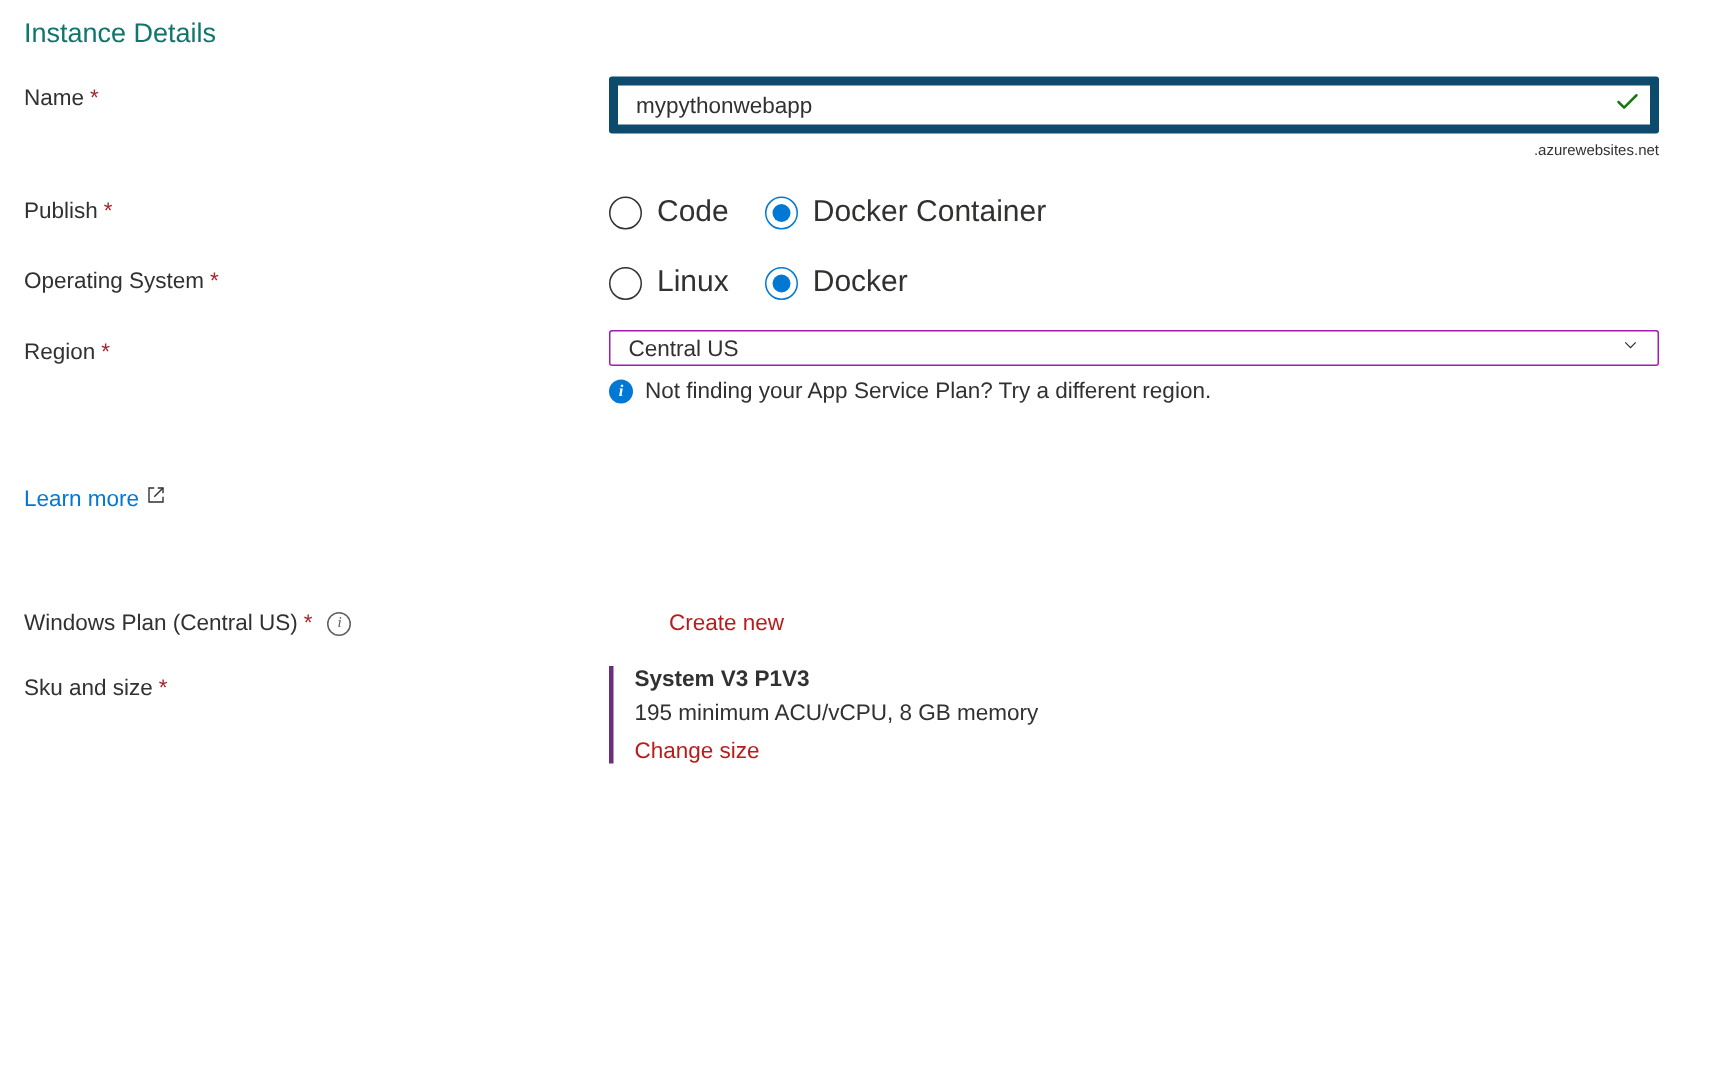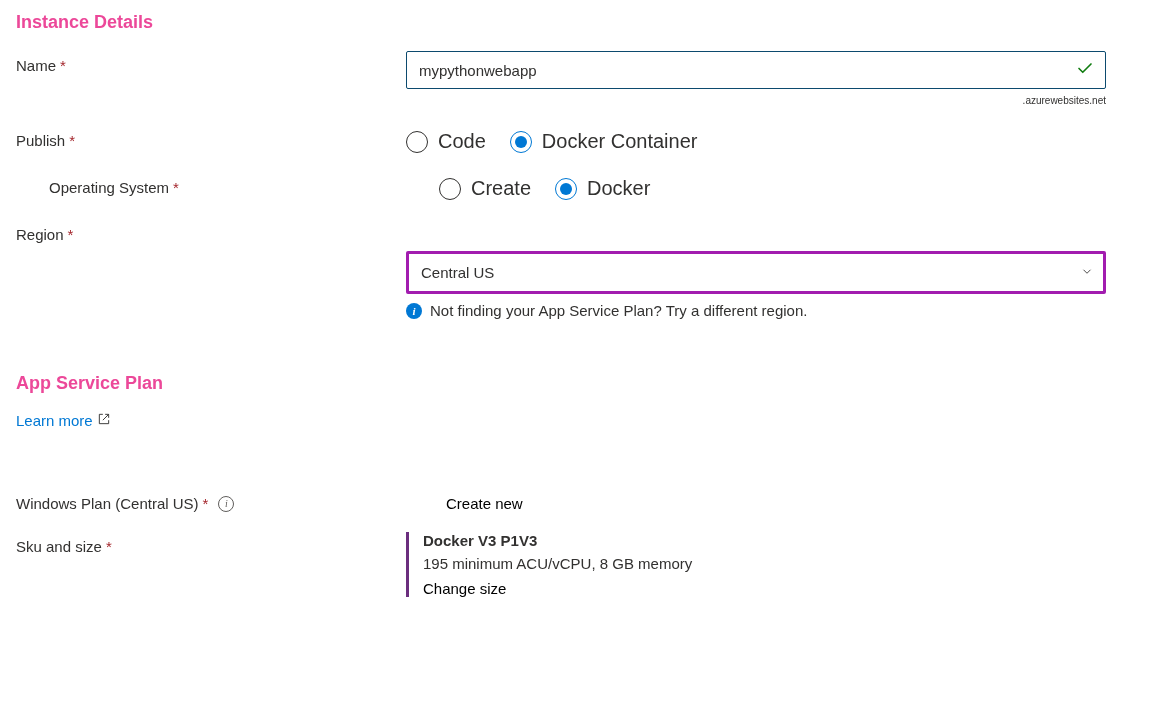--- a/index.html
+++ b/index.html
@@ -10,22 +10,22 @@
     body {
       font-family: 'Segoe UI', -apple-system, sans-serif;
       font-size: 15px;
       color: #323130;
       background: #ffffff;
       padding: 12px 16px;
       width: 1149px;
     }
     .section-header {
       font-size: 18px;
-      font-weight: 700;
-      color: #ec4899;
+      font-weight: 400;
+      color: #0f766e;
       margin-bottom: 18px;
     }
     .form-row {
       display: flex;
       align-items: flex-start;
       margin-bottom: 20px;
     }
     .form-label {
       width: 390px;
       padding-top: 6px;
@@ -47,21 +47,21 @@
       height: 38px;
       padding: 6px 40px 6px 12px;
       border: 1px solid #605e5c;
       border-radius: 2px;
       font-size: 15px;
       font-family: inherit;
       color: #323130;
       outline: none;
     }
     .text-input.valid {
-      border: 1px solid #0c4a6e;
+      border: 6px solid #0c4a6e;
     }
     .input-wrapper {
       position: relative;
     }
     .valid-check {
       position: absolute;
       right: 12px;
       top: 50%;
       transform: translateY(-50%);
       color: #107c10;
@@ -103,30 +103,29 @@
       height: 12px;
       background: #0078d4;
       border-radius: 50%;
     }
     .select-wrapper {
       position: relative;
       width: 100%;
     }
     .select-input {
       width: 100%;
-      height: 43px;
+      height: 24px;
       padding: 6px 40px 6px 12px;
-      border: 3px solid #a21caf;
+      border: 1px solid #a21caf;
       border-radius: 2px;
       font-size: 15px;
       background: #fff;
       cursor: pointer;
       display: flex;
       align-items: center;
-      margin-top: 31px;
     }
     .chevron {
       position: absolute;
       right: 12px;
       top: 50%;
       transform: translateY(-50%);
       pointer-events: none;
     }
     .info-row {
       display: flex;
@@ -193,21 +192,21 @@
       font-weight: 600;
       font-size: 15px;
       margin-bottom: 6px;
     }
     .sku-detail {
       font-size: 15px;
       color: #323130;
       margin-bottom: 8px;
     }
     .sub-link {
-      color: #000000;
+      color: #b91c1c;
       cursor: pointer;
       font-size: 15px;
       margin-top: 6px;
       display: inline-block;
     }
     .mb-30 {
       margin-bottom: 30px;
     }
   </style>
 </head>
@@ -247,30 +246,30 @@
       <label class="radio-option">
         <span class="radio-circle checked">
             <span class="radio-dot"></span>
           </span>
         <span>Docker Container</span>
       </label>
     </div>
   </div>
 </div>
 
-<div class="form-row" style="margin-top:20px;margin-left:33px;">
+<div class="form-row" style="margin-top:20px;">
   <div class="form-label">
     <span>Operating System</span>
     <span class="required">*</span>
   </div>
   <div class="form-control-area">
     <div class="radio-group">
       <label class="radio-option">
         <span class="radio-circle"></span>
-        <span>Create</span>
+        <span>Linux</span>
       </label>
       <label class="radio-option">
         <span class="radio-circle checked">
             <span class="radio-dot"></span>
           </span>
         <span>Docker</span>
       </label>
     </div>
   </div>
 </div>
@@ -292,21 +291,20 @@
       </span>
     </div>
     <div class="info-row">
       <span class="info-icon">i</span>
       <span>Not finding your App Service Plan? Try a different region.</span>
     </div>
   </div>
 </div>
 
 <div class="section-gap">
-  <div class="section-header">App Service Plan</div>
   <a class="link mb-30" style="margin-bottom:30px;">
     <span>Learn more</span>
     <span class="external-icon">
       <svg width="14" height="14" viewBox="0 0 24 24" fill="none" stroke="#323130" stroke-width="1.6">
           <path d="M14 4h6v6"></path>
           <path d="M20 4L10 14"></path>
           <path d="M20 14v6H4V4h6"></path>
         </svg>
     </span>
   </a>
@@ -324,19 +322,19 @@
   </div>
 
   
   <div class="form-row">
     <div class="form-label">
       <span>Sku and size</span>
       <span class="required">*</span>
     </div>
     <div class="form-control-area">
       <div class="sku-box">
-        <div class="sku-title">Docker V3 P1V3</div>
+        <div class="sku-title">System V3 P1V3</div>
         <div class="sku-detail">195 minimum ACU/vCPU, 8 GB memory</div>
         <a class="sub-link" style="margin-top:0;">Change size</a>
       </div>
     </div>
   </div>
 </div>
 
 </body></html>

